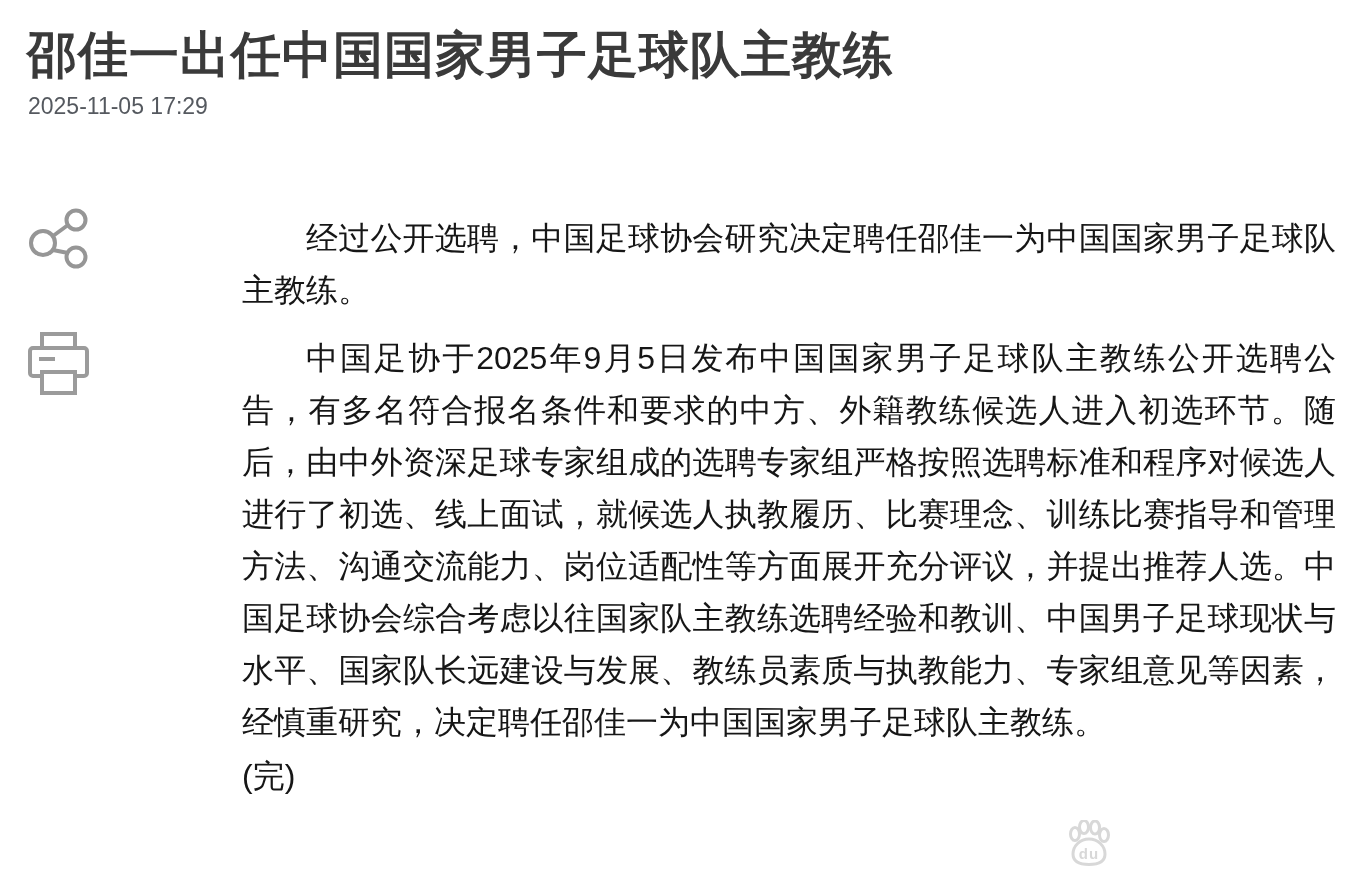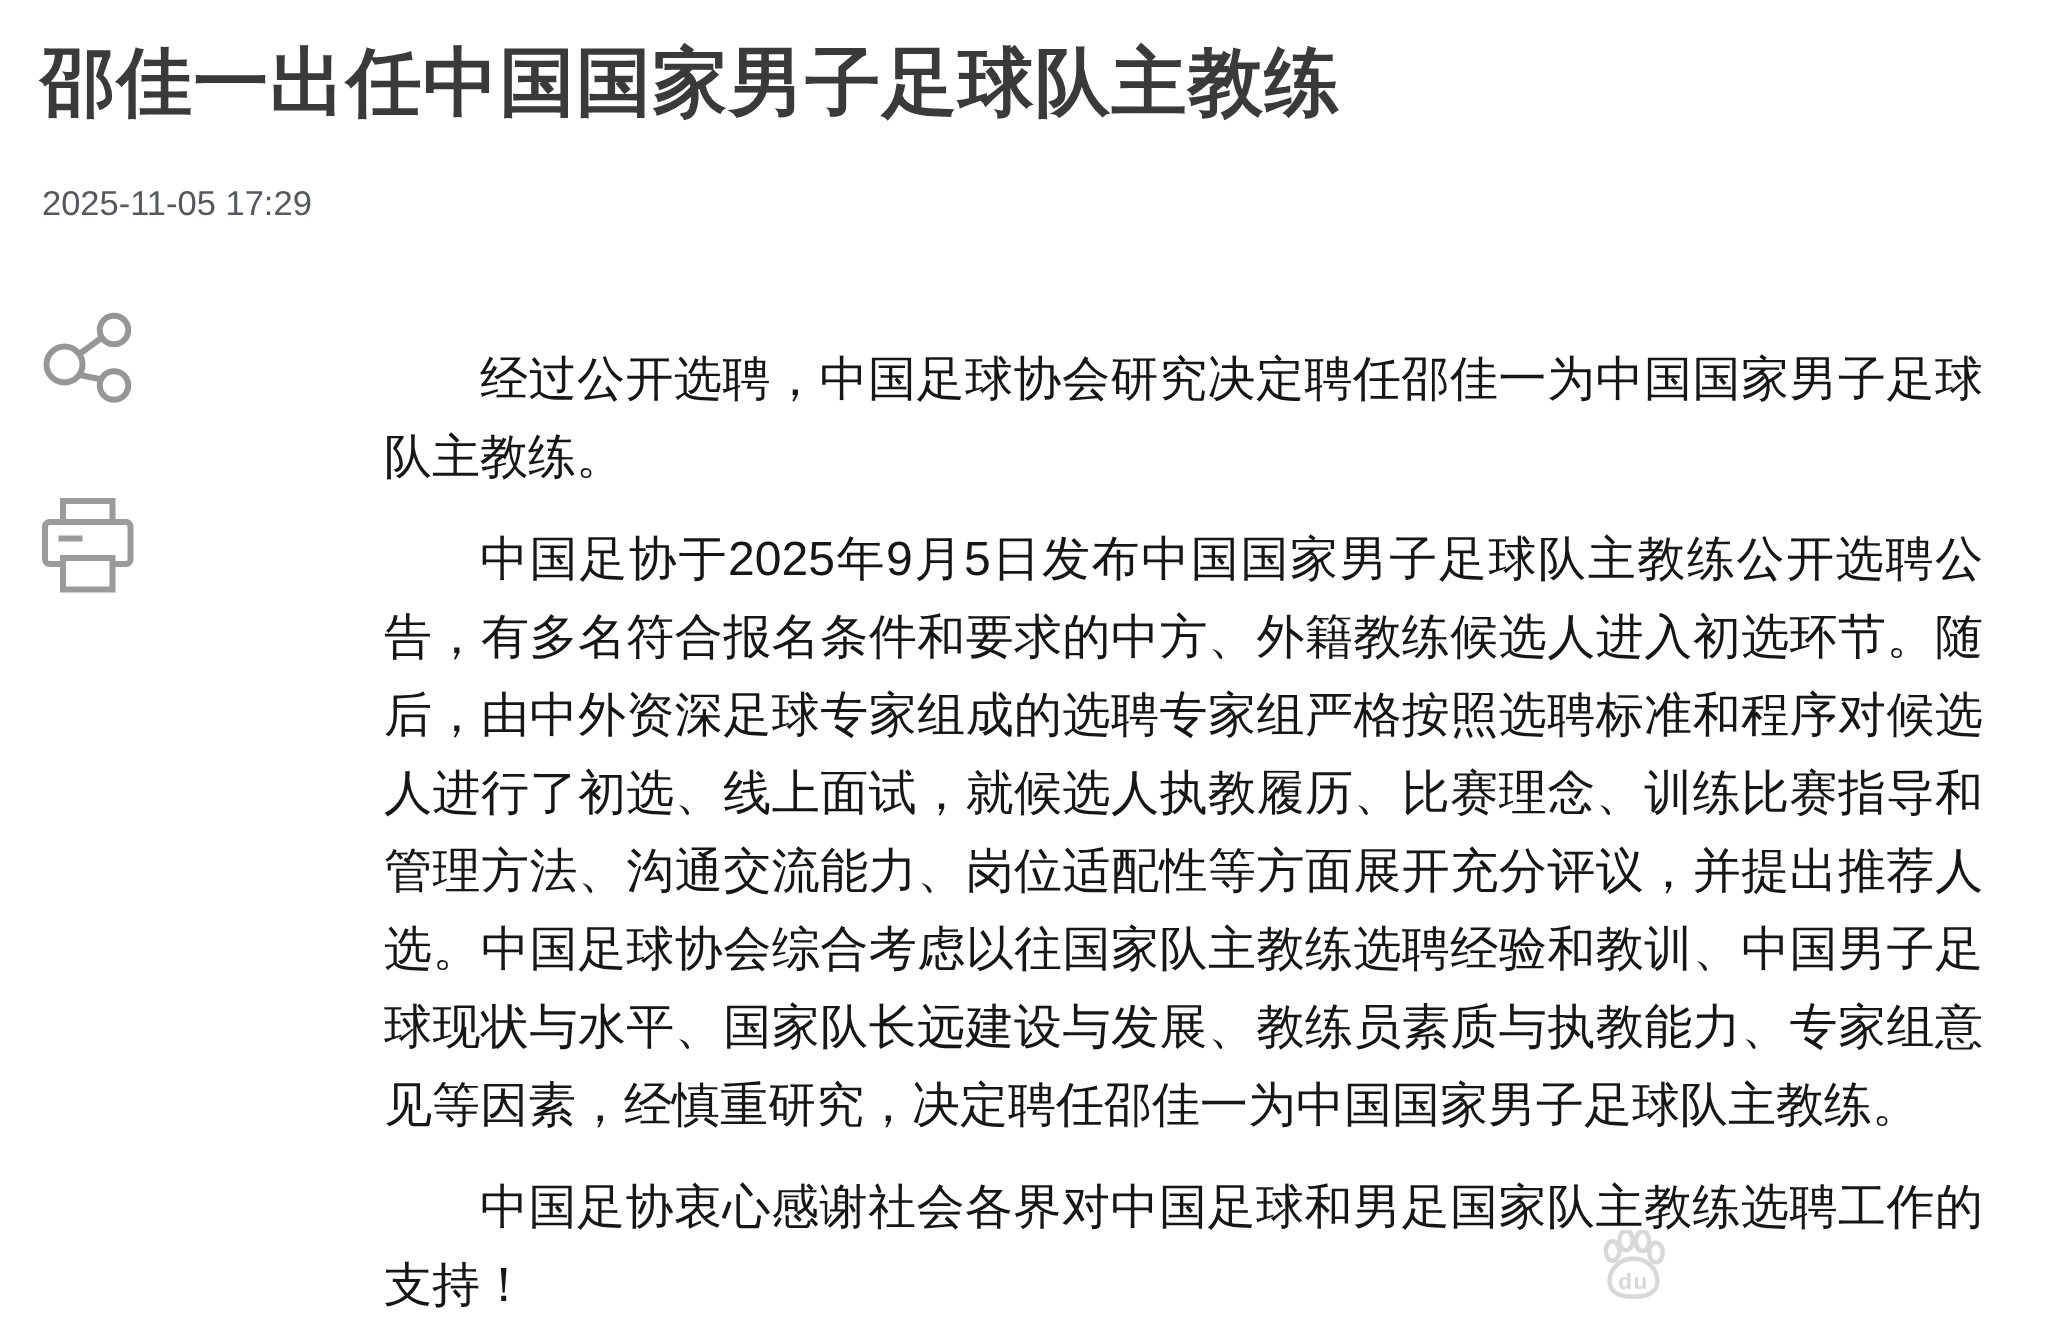--- a/index.html
+++ b/index.html
@@ -22,21 +22,21 @@
     top: 22px;
     font-size: 50px;
     font-weight: 700;
     letter-spacing: 1px;
     color: #3a3a3a;
     white-space: nowrap;
   }
   .publish-date {
     position: absolute;
     left: 28px;
-    top: 122px;
+    top: 93px;
     font-size: 23px;
     color: #55595f;
   }
   .side-actions {
     position: absolute;
     left: 28px;
     top: 205px;
     width: 64px;
     display: flex;
     flex-direction: column;
@@ -55,21 +55,21 @@
   .article-body {
     position: absolute;
     left: 240px;
     top: 210px;
     width: 1098px;
     font-size: 32px;
     line-height: 52px;
     color: #161616;
     text-align: justify;
   }
-  .article-body p { margin: 16px; }
+  .article-body p { margin: 2px; }
   .article-body p.indent { text-indent: 2em; }
   .article-body p + p { margin-top: 16px; }
   .article-body p.no-gap { margin-top: 0; }
   .watermark {
     position: absolute;
     right: 22px;
     bottom: 24px;
     display: flex;
     align-items: flex-end;
     gap: 4px;
@@ -113,21 +113,20 @@
           <rect x="14" y="40" width="33" height="21" fill="#ffffff" stroke="#9b9b9b" stroke-width="4"></rect>
         </svg>
       </span>
     </button>
 
   </div>
 
   <div class="article-body">
     <p class="indent">经过公开选聘，中国足球协会研究决定聘任邵佳一为中国国家男子足球队主教练。</p>
     <p class="indent">中国足协于2025年9月5日发布中国国家男子足球队主教练公开选聘公告，有多名符合报名条件和要求的中方、外籍教练候选人进入初选环节。随后，由中外资深足球专家组成的选聘专家组严格按照选聘标准和程序对候选人进行了初选、线上面试，就候选人执教履历、比赛理念、训练比赛指导和管理方法、沟通交流能力、岗位适配性等方面展开充分评议，并提出推荐人选。中国足球协会综合考虑以往国家队主教练选聘经验和教训、中国男子足球现状与水平、国家队长远建设与发展、教练员素质与执教能力、专家组意见等因素，经慎重研究，决定聘任邵佳一为中国国家男子足球队主教练。</p>
-    <p class="indent">中国足协衷心感谢社会各界对中国足球和男足国家队主教练选聘工作的支持！</p>
     <p class="no-gap">(完)</p>
   </div>
 
   <div class="watermark">
     <span>
       <svg width="44" height="46" viewBox="0 0 44 46" fill="none">
         <ellipse cx="8" cy="14" rx="4.5" ry="6.5" stroke="#d8d8d8" stroke-width="3"></ellipse>
         <ellipse cx="17" cy="7" rx="4.5" ry="6.5" stroke="#d8d8d8" stroke-width="3"></ellipse>
         <ellipse cx="28" cy="7.5" rx="4.5" ry="6.5" stroke="#d8d8d8" stroke-width="3"></ellipse>
         <ellipse cx="37" cy="15" rx="4.5" ry="6.5" stroke="#d8d8d8" stroke-width="3"></ellipse>

